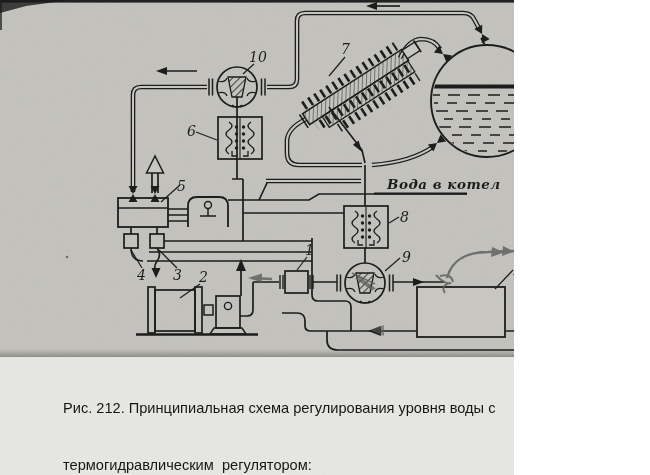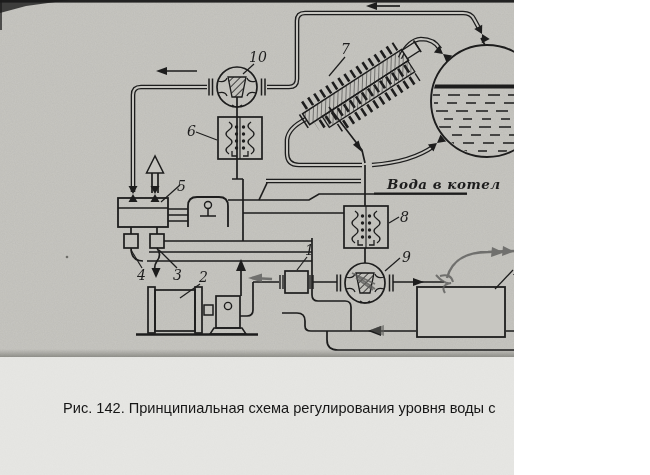--- a/index.html
+++ b/index.html
@@ -284,20 +284,21 @@
     <text class="partlabel" x="512" y="275">11</text>
   </g>
 
   <g>
     <text class="flowlabel" x="387" y="189">Вода в котел</text>
     <line x1="374" y1="193.5" x2="467" y2="193.5" stroke="#1d1d1d" stroke-width="1.8"></line>
   </g>
 </svg>
 
 <div class="caption">
-  <div>Рис. 142. Принципиальная схема регулирования уровня воды с</div>
+  <div>Рис. 212. Принципиальная схема регулирования уровня воды с</div>
+  <div>термогидравлическим  регулятором:</div>
   
   
   
   
 </div>
 
 </div>
 
 </body></html>

